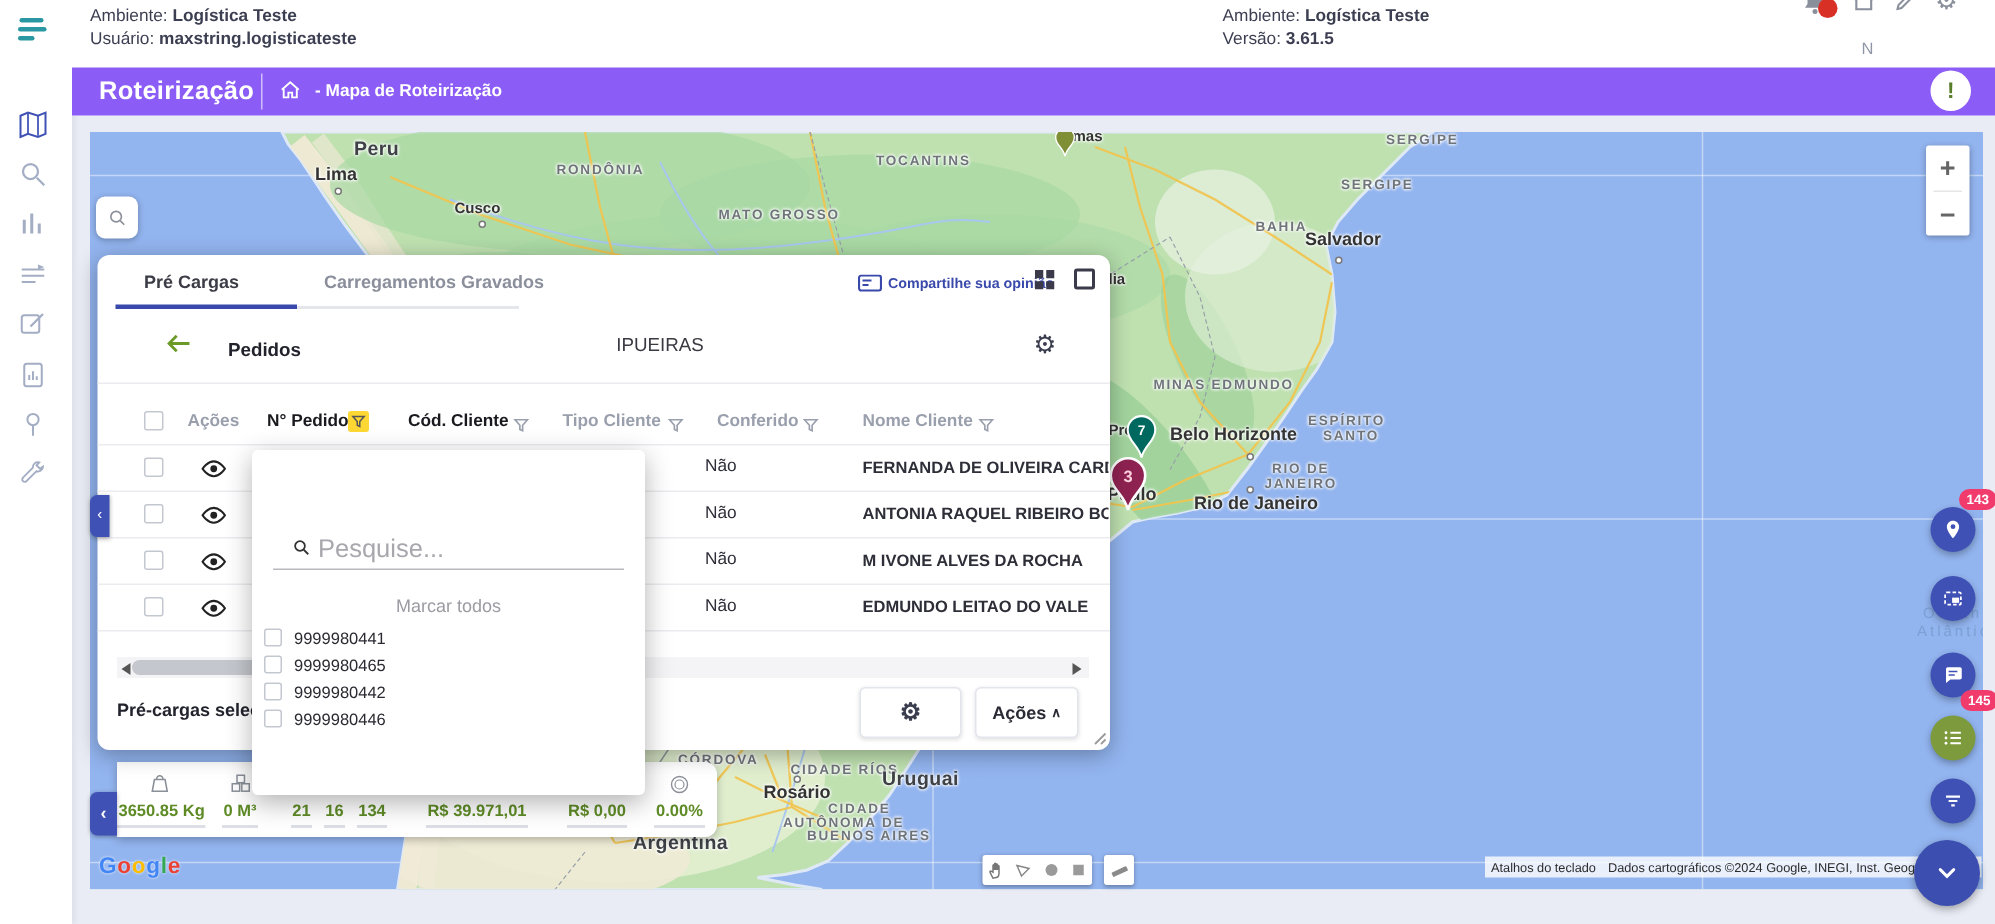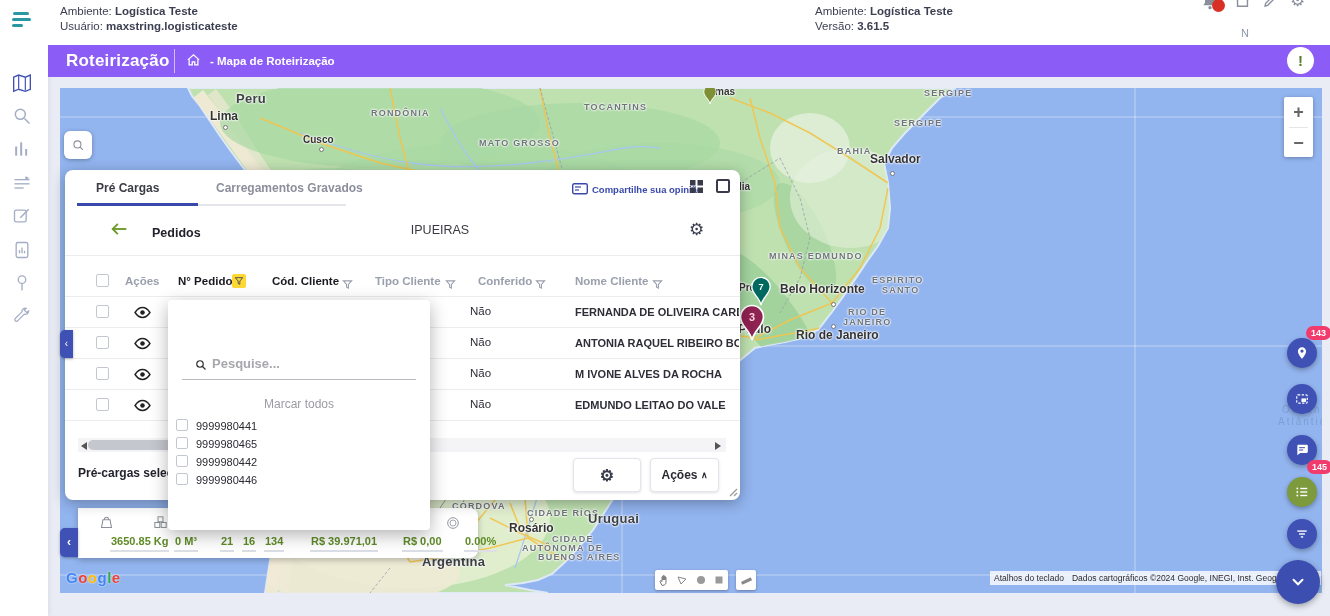--- a/index.html
+++ b/index.html
@@ -49,21 +49,21 @@
 .rulerbox{left:736px;top:570px;width:20px;height:20px;background:#fff;border-radius:2px;z-index:5;box-shadow:0 1px 3px rgba(0,0,0,.3);display:flex;align-items:center;justify-content:center;}
 .attrib{left:990px;top:571px;z-index:5;display:flex;}
 .attrib span{background:rgba(255,255,255,.8);font-size:8.5px;color:#2b2b2b;padding:2px 4px;white-space:nowrap;}
 .glogo{left:66px;top:569px;z-index:5;font-size:15px;font-weight:bold;letter-spacing:.5px;text-shadow:0 0 2px rgba(255,255,255,.9);}
 
 .ctab{background:#3f51b5;color:#fff;z-index:11;text-align:center;border-radius:5px 0 0 5px;box-shadow:0 1px 3px rgba(0,0,0,.3);}
 
 .statsbar{left:78px;top:508px;width:400px;height:50px;background:#fff;border-radius:0 8px 8px 0;z-index:8;box-shadow:0 2px 6px rgba(0,0,0,.25);}
 .stat{position:absolute;top:3px;text-align:center;}
 .stat .sic{height:20px;display:flex;align-items:flex-end;justify-content:center;}
-.stat .sval{font-size:11px;font-weight:bold;color:#5e8b26;border-bottom:2px solid #dcdfe6;padding:2px 1px 3px;white-space:nowrap;margin-left:32px;}
+.stat .sval{font-size:11px;font-weight:bold;color:#5e8b26;border-bottom:2px solid #dcdfe6;padding:2px 1px 3px;white-space:nowrap;}
 
 .panel{left:65px;top:170px;width:675px;height:330px;background:#fff;border-radius:8px;z-index:10;box-shadow:0 3px 14px rgba(0,0,0,.3);}
 .tab{position:absolute;top:11px;font-size:12px;font-weight:bold;}
 .tabline-blue{position:absolute;left:12px;top:33px;width:121px;height:3px;background:#3949ab;}
 .tabline-gray{position:absolute;left:133px;top:34px;width:148px;height:2px;background:#e4e6ec;}
 .sharetxt{position:absolute;left:527px;top:14px;font-size:9.5px;font-weight:bold;color:#3949ab;}
 .gridico{position:absolute;left:625px;top:10px;width:13px;height:13px;}
 .sqico{position:absolute;left:651px;top:9px;width:14px;height:14px;border:2px solid #3a3a4a;border-radius:2px;}
 .pedidos{position:absolute;left:87px;top:56px;font-size:12.5px;font-weight:bold;color:#22222c;}
 .ipueiras{position:absolute;left:305px;top:53px;width:140px;text-align:center;font-size:12.5px;color:#3a3a42;}
@@ -77,21 +77,21 @@
 .rowname{position:absolute;font-size:11px;font-weight:bold;color:#2e2e38;white-space:nowrap;width:164px;overflow:hidden;}
 .eyeico{position:absolute;width:17px;height:13px;}
 .scrolltrack{position:absolute;left:13px;top:268px;width:648px;height:14px;background:#f4f4f6;}
 .scrollthumb{position:absolute;left:23px;top:270px;width:222px;height:10px;background:#c4c7cd;border-radius:5px;}
 .sarrow{position:absolute;width:0;height:0;border-style:solid;}
 .pfoot-label{position:absolute;left:13px;top:296px;font-size:12px;font-weight:bold;color:#23232e;white-space:nowrap;}
 .pbtn{position:absolute;top:288px;height:34px;background:#fff;border:1px solid #e3e5ec;border-radius:4px;box-shadow:0 1px 3px rgba(0,0,0,.12);display:flex;align-items:center;justify-content:center;font-size:12px;font-weight:bold;color:#2b2b35;}
 
 .dropdown{left:168px;top:300px;width:262px;height:230px;background:#fff;border-radius:4px;z-index:12;box-shadow:0 5px 18px rgba(0,0,0,.3);}
 .dd-title{position:absolute;left:0;top:9px;width:262px;text-align:center;font-size:12.5px;color:#3e3e46;}
-.dd-search{position:absolute;left:44px;top:56px;width:200px;border:none;outline:none;font-size:13px;color:#333;background:transparent;font-family:"Liberation Sans",sans-serif;font-weight:bold;}
+.dd-search{position:absolute;left:44px;top:56px;width:200px;border:none;outline:none;font-size:17px;color:#333;background:transparent;font-family:"Liberation Sans",sans-serif;}
 .dd-search::placeholder{color:#a7a7ad;}
 .dd-uline{position:absolute;left:14px;top:79px;width:234px;height:1px;background:#b9b9bf;}
 .dd-all{position:absolute;left:0;top:97px;width:262px;text-align:center;font-size:12px;color:#9b9ba3;}
 .dd-opt{position:absolute;left:28px;font-size:11px;color:#2a2a32;}
 .dd-btn{position:absolute;left:0;top:205px;width:262px;height:25px;background:#3f51b5;color:#fff;font-weight:bold;font-size:12.5px;text-align:center;line-height:25px;}
 </style>
 </head>
 <body>
 
 <div class="stage">

